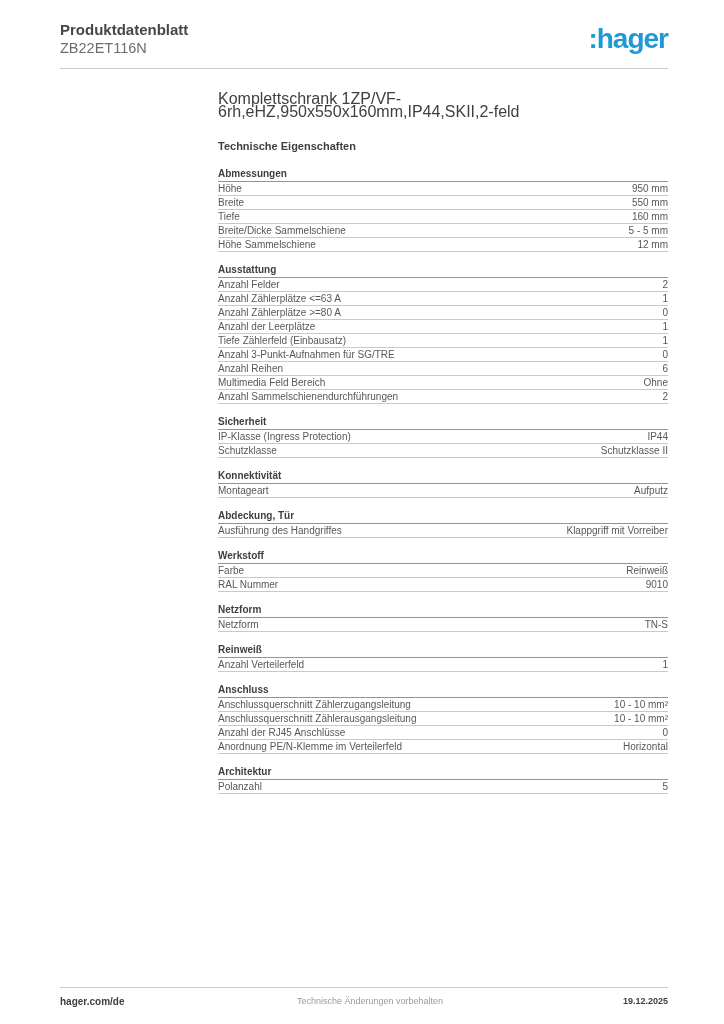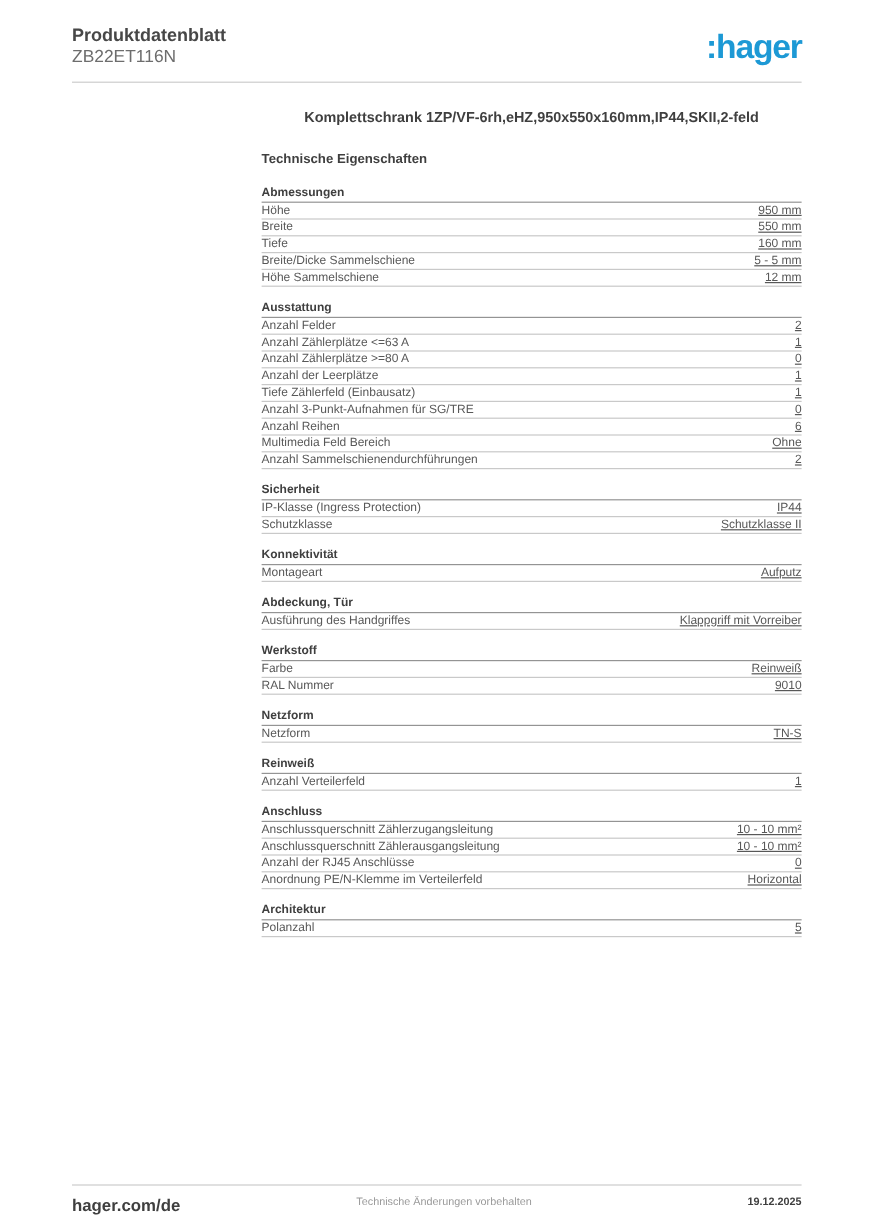--- a/index.html
+++ b/index.html
@@ -51,25 +51,24 @@
   }
 
   
   .content {
     position: absolute;
     left: 218px;
     top: 92px;
     width: 450px;
   }
   .product-title {
-    font-size: 12px;
-    font-weight: bold;
+    font-size: 16px;
+    font-weight: normal;
     color: #3f3f3f;
     line-height: 13px;
-    text-align: center;
   }
   .tech-title {
     font-size: 11px;
     font-weight: bold;
     color: #3f3f3f;
     line-height: 13px;
     margin-top: 22px;
   }
   .section { margin-top: 12px; }
   .section:first-of-type { margin-top: 15px; }
@@ -85,36 +84,36 @@
     display: flex;
     justify-content: space-between;
     align-items: center;
     height: 13px;
     border-bottom: 1px solid #c9c9c9;
     font-size: 10px;
     color: #585858;
     gap: 14px;
   }
   .spec-label { white-space: nowrap; }
-  .spec-value { white-space: nowrap; text-align: right; text-decoration: underline; }
+  .spec-value { white-space: nowrap; text-align: right; }
 
   
   .footer-rule {
     position: absolute;
     top: 987px;
     left: 60px;
     right: 56px;
     height: 1px;
     background: #cccccc;
   }
   .footer-left {
     position: absolute;
     top: 996px;
     left: 60px;
-    font-size: 14px;
+    font-size: 10px;
     font-weight: bold;
     color: #3f3f3f;
   }
   .footer-center {
     position: absolute;
     top: 996px;
     left: 16px;
     right: 0;
     text-align: center;
     font-size: 9px;

